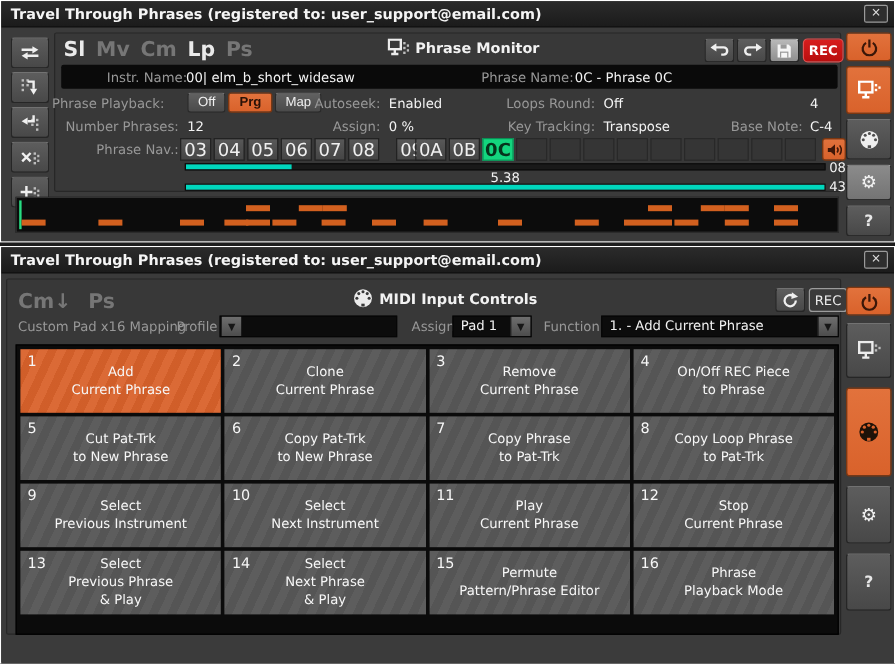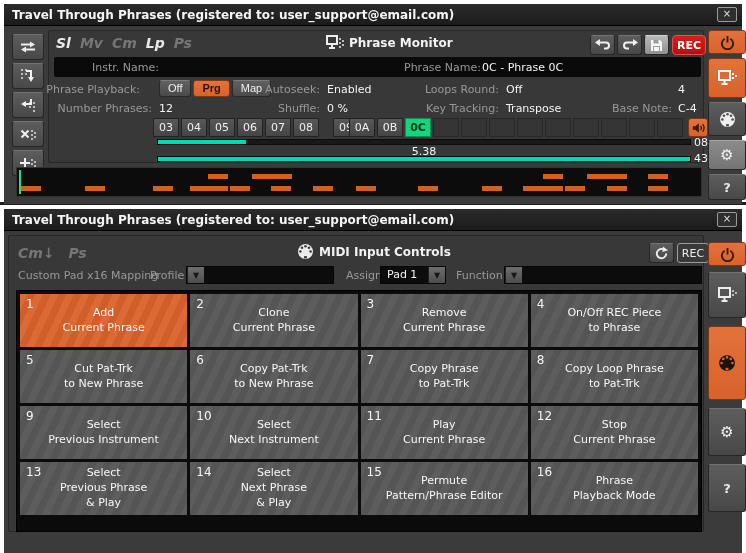--- a/index.html
+++ b/index.html
@@ -2,21 +2,21 @@
 <html style="--accent-orange: #d9622b; --selection-green: #13d57e; --slider-cyan: #00d7bd; --rec-red: #b80f0f; --note-orange: #d2601f; --playhead-green: #27dc82;"><head>
 <meta charset="utf-8">
 <style>
   * { margin:0; padding:0; box-sizing:border-box; }
   html,body { width:746px; height:553px; }
   body {
     position:relative; background:#1d1d1d;
     font-family:"DejaVu Sans", sans-serif; font-size:11px; color:#e5e5e5;
     overflow:hidden;
   }
-  .win { position:absolute; left:0; width:746px; background:#3b3b3b; border:4px solid #ffffff; }
+  .win { position:absolute; left:0; width:746px; background:#3b3b3b; border:1px solid #ffffff; }
   .titlebar {
     height:22px; background:linear-gradient(#2b2b2b,#1b1b1b);
     display:flex; align-items:center; padding:0 5px; border-bottom:1px solid #000;
   }
   .title { font-weight:bold; font-size:12px; color:#f5f5f5; padding-left:3px; }
   .closebtn {
     margin-left:auto; width:20px; height:15px; background:#2e2e2e;
     border:1px solid #9a9a9a; border-radius:2px; color:#e0e0e0;
     font-size:10px; line-height:12px; text-align:center; cursor:default;
   }
@@ -29,21 +29,21 @@
   .rbtn {
     position:absolute; background:linear-gradient(#5d5d5d,#484848);
     border:1px solid #262626; border-top-color:#727272; border-radius:3px;
     color:#ececec; display:flex; align-items:center; justify-content:center; cursor:default;
   }
   .rbtn.orange { background:linear-gradient(#e2723c,var(--accent-orange,#d9622b)); border-color:#7e3710; color:#3c1708; }
   .rbtn.light  { background:linear-gradient(#b9b9b9,#8f8f8f); border-top-color:#d5d5d5; }
   .rbtn.lighter{ background:linear-gradient(#8b8b8b,#747474); border-top-color:#a5a5a5; }
 
   .tagrow { position:absolute; display:flex; gap:9px; }
-  .tag { font-style:italic; font-weight:bold; font-size:14px; color:#767676; }
+  .tag { font-weight:bold; font-size:17px; color:#767676; }
   .tag.active { color:#eaeaea; }
   .ptitle { position:absolute; font-weight:bold; font-size:12px; color:#f2f2f2; }
 
   .rec1 {
     position:absolute; background:linear-gradient(#d81d1d,var(--rec-red,#b80f0f));
     border:1px solid #e35050; border-radius:4px; color:#fff;
     font-weight:bold; font-size:11px; text-align:center; display:flex; align-items:center; justify-content:center;
   }
   .rec2 {
     position:absolute; background:#3a3a3a; border:1px solid #9c9c9c; border-radius:3px;
@@ -61,21 +61,21 @@
     height:17px; padding:0 8px; background:linear-gradient(#616161,#4a4a4a);
     border:1px solid #2a2a2a; border-top-color:#7a7a7a; border-radius:3px;
     color:#f0f0f0; font-size:11px; line-height:15px; cursor:default;
   }
   .segbtn.sel { background:linear-gradient(#e2723c,var(--accent-orange,#d9622b)); color:#2a1106; border-color:#7e3710; font-weight:bold; }
 
   .navwrap { position:absolute; height:19px; }
   .navcell {
     position:absolute; top:0; width:26px; height:19px;
     background:linear-gradient(#585858,#454545); border:1px solid #222;
-    color:#f0f0f0; text-align:center; line-height:18px; font-size:11px; cursor:default;
+    color:#f0f0f0; text-align:center; line-height:18px; font-size:15px; cursor:default;
   }
   .navcell.sel { background:var(--selection-green,#12d57e); color:#06331c; font-weight:bold; border-color:#0a8f55; }
   .navcell.empty { background:#353535; border-color:#282828; }
 
   .sliderbar { position:absolute; height:6px; background:#191919; border:1px solid #0c0c0c; }
   .sliderfill { height:100%; background:var(--slider-cyan,#00d7bd); }
 
   .canvas { position:absolute; background:#0c0c0c; border:1px solid #313131; }
   .note { position:absolute; height:5px; background:var(--note-orange,#d2601f); }
   .playhead { position:absolute; width:2px; background:var(--playhead-green,#27dc82); }
@@ -217,45 +217,47 @@
         <path d="M1 1h9l2 2v9H1z" fill="#f6f6f6"></path>
         <rect x="3.5" y="1" width="5" height="3.5" fill="#9a9a9a"></rect>
         <rect x="3" y="7" width="7" height="5" fill="#9a9a9a"></rect>
         <rect x="4" y="8" width="5" height="4" fill="#f6f6f6"></rect>
       </svg>
     </div>
     <div class="rec1" style="left:668px; top:9px; width:34px; height:20px;">REC</div>
 
     <div class="blackbar" style="left:50px; top:31px; width:647px; height:20px;text-align:center;">
       <span class="abspan dim" style="left:38px; top:4px;">Instr. Name:</span>
+      <span class="abspan val" style="left:104px; top:4px;">00| elm_b_short_widesaw</span>
       <span class="abspan dim" style="left:350px; top:4px;">Phrase Name:</span>
       <span class="abspan val" style="left:428px; top:4px;">0C - Phrase 0C</span>
     </div>
 
     <span class="lab" style="left:8px; width:128px; top:57px;">Phrase Playback:</span>
     <div class="seg" id="playback-seg" style="left:155px; top:54px;">
         <button class="segbtn">Off</button>
         <button class="segbtn sel">Prg</button>
         <button class="segbtn">Map</button>
       </div>
     <span class="lab" style="left:216px; width:100px; top:57px;">Autoseek:</span>
     <span class="abspan val" style="left:323px; top:57px;">Enabled</span>
     <span class="lab" style="left:385px; width:110px; top:57px;">Loops Round:</span>
     <span class="abspan val" style="left:502px; top:57px;">Off</span>
     <span class="abspan val" style="left:674px; top:57px;">4</span>
 
     <span class="lab" style="left:20px; width:128px; top:76px;">Number Phrases:</span>
     <span class="abspan val" style="left:155px; top:76px;">12</span>
-    <span class="lab" style="left:216px; width:100px; top:76px;">Shuffle:</span>
+    <span class="lab" style="left:216px; width:100px; top:76px;">Assign:</span>
     <span class="abspan val" style="left:323px; top:76px;">0 %</span>
     <span class="lab" style="left:385px; width:110px; top:76px;">Key Tracking:</span>
     <span class="abspan val" style="left:502px; top:76px;">Transpose</span>
     <span class="lab" style="left:538px; width:130px; top:76px;">Base Note:</span>
     <span class="abspan val" style="left:674px; top:76px;">C-4</span>
 
+    <span class="lab" style="left:20px; width:128px; top:95px;">Phrase Nav.:</span>
     <div class="navwrap" id="nav-cells" style="left:149px; top:92px; width:533px;">
         <div class="navcell" style="left: 0px;">03</div>
         <div class="navcell" style="left: 28px;">04</div>
         <div class="navcell" style="left: 56px;">05</div>
         <div class="navcell" style="left: 84px;">06</div>
         <div class="navcell" style="left: 112px;">07</div>
         <div class="navcell" style="left: 140px;">08</div>
         <div class="navcell" style="left: 180px;">09</div>
         <div class="navcell" style="left: 196px;">0A</div>
         <div class="navcell" style="left: 224px;">0B</div>
@@ -395,20 +397,21 @@
     <div class="dd" style="left:182px; top:35px; width:148px;">
       <span class="arr">▼</span>
     </div>
     <span class="abspan dim" style="left:342px; top:38px;">Assign</span>
     <div class="dd" style="left:376px; top:35px; width:66px;">
       <span class="txt">Pad 1</span>
       <span class="arr">▼</span>
     </div>
     <span class="abspan dim" style="left:452px; top:38px;">Function</span>
     <div class="dd" style="left:500px; top:35px; width:198px;">
+      <span class="txt">1. - Add Current Phrase</span>
       <span class="arr">▼</span>
     </div>
 
     <div class="padgrid" id="pad-grid" style="left:12px; top:59px; width:686px; height:242px;">
         <div class="pad active">
           <div class="num">1</div>
           <div class="lbl">Add
 Current Phrase</div>
         </div>
         <div class="pad">

